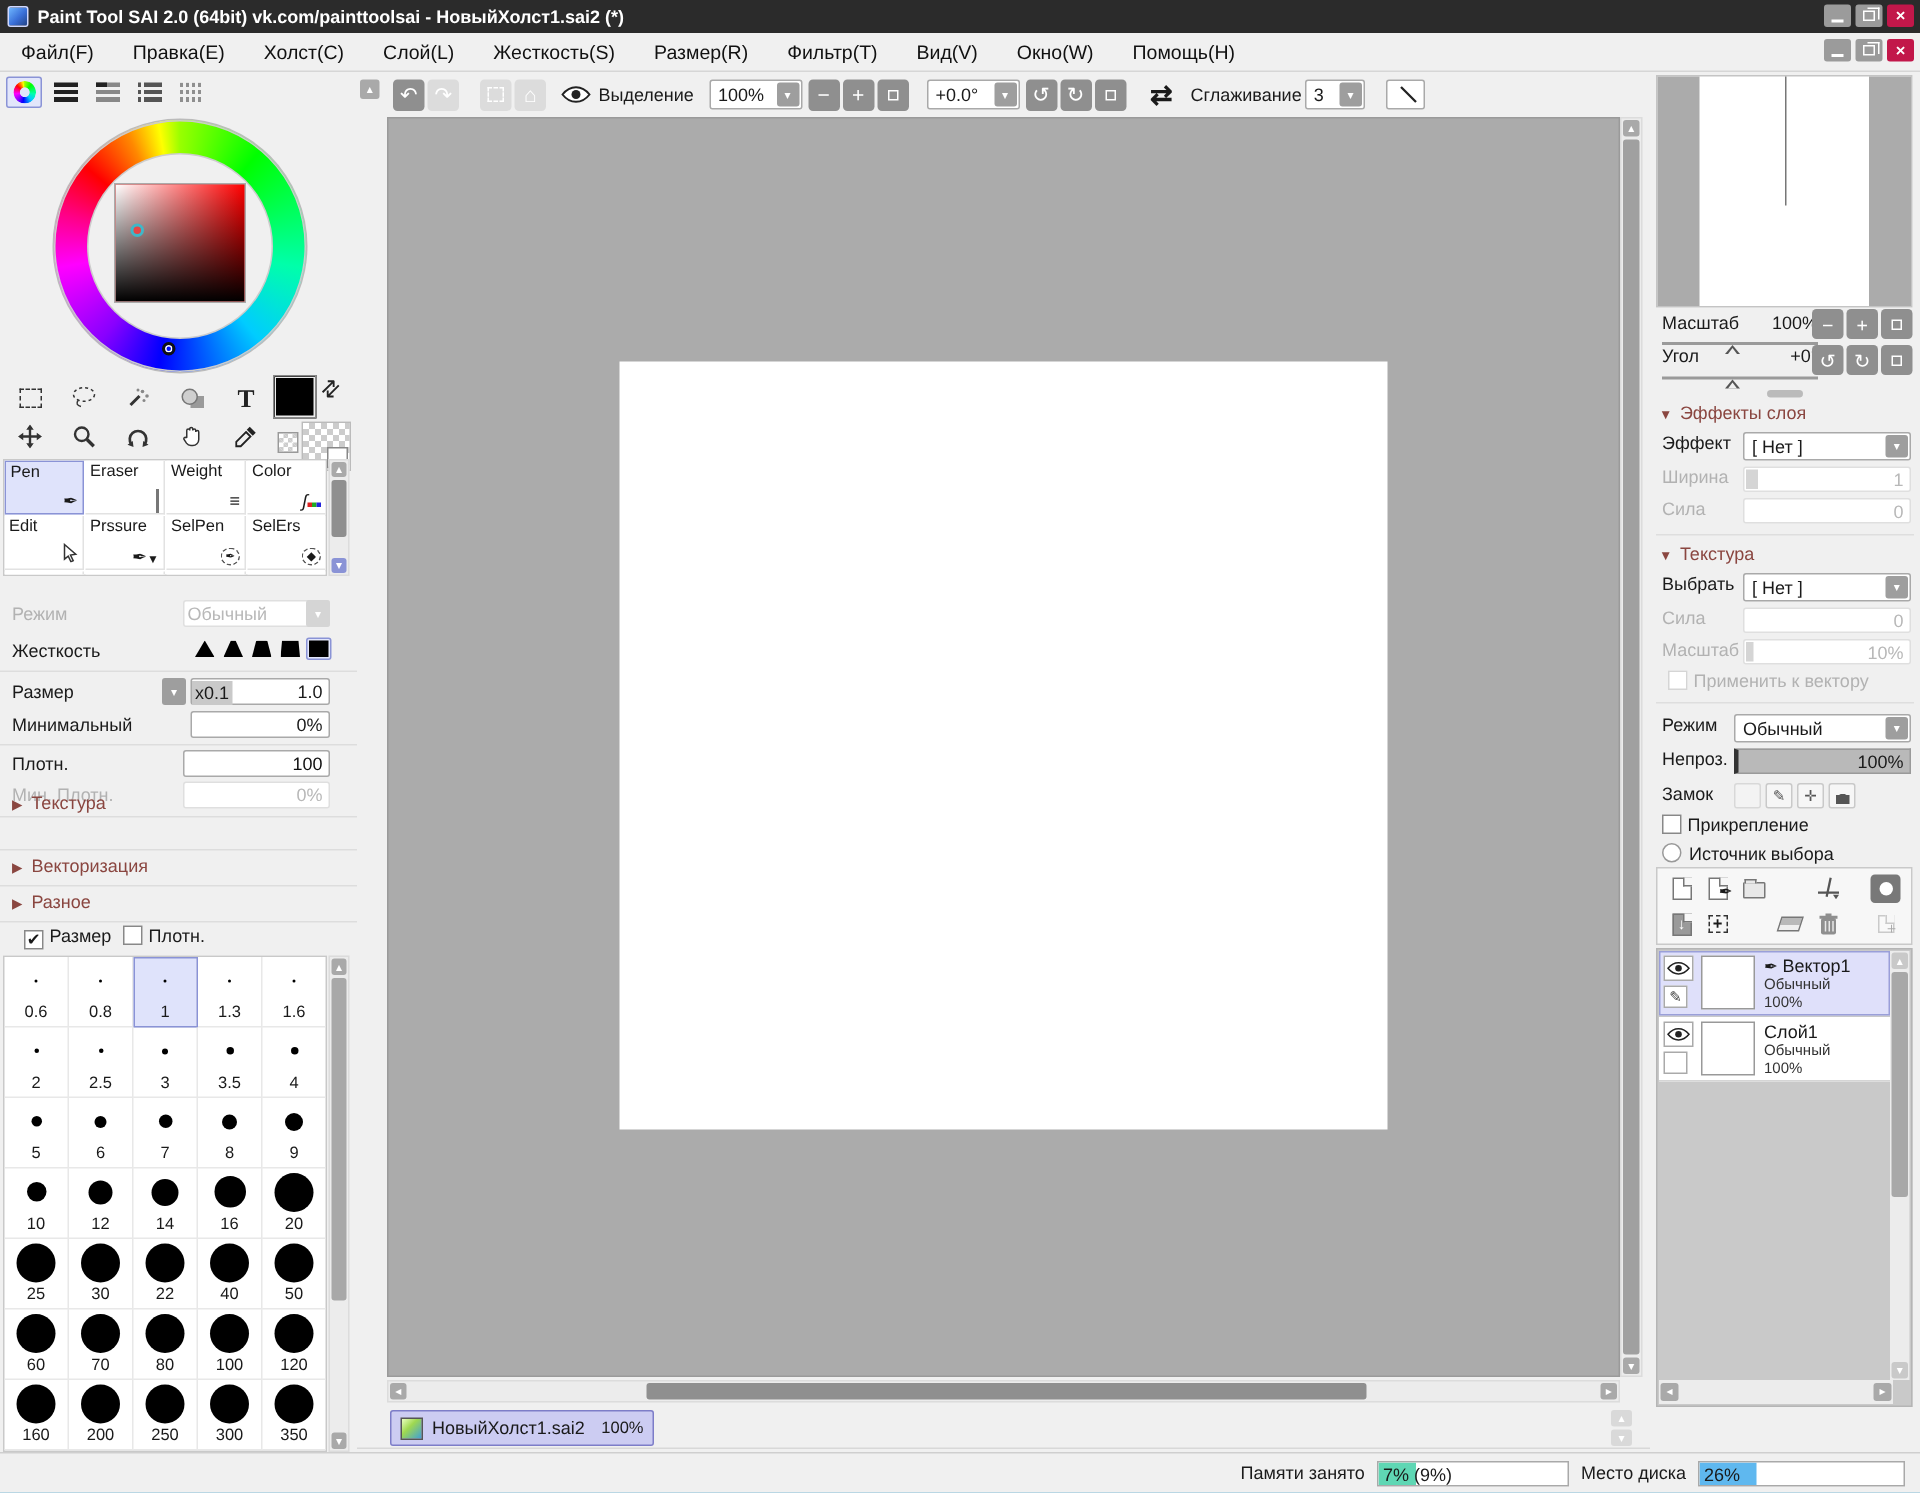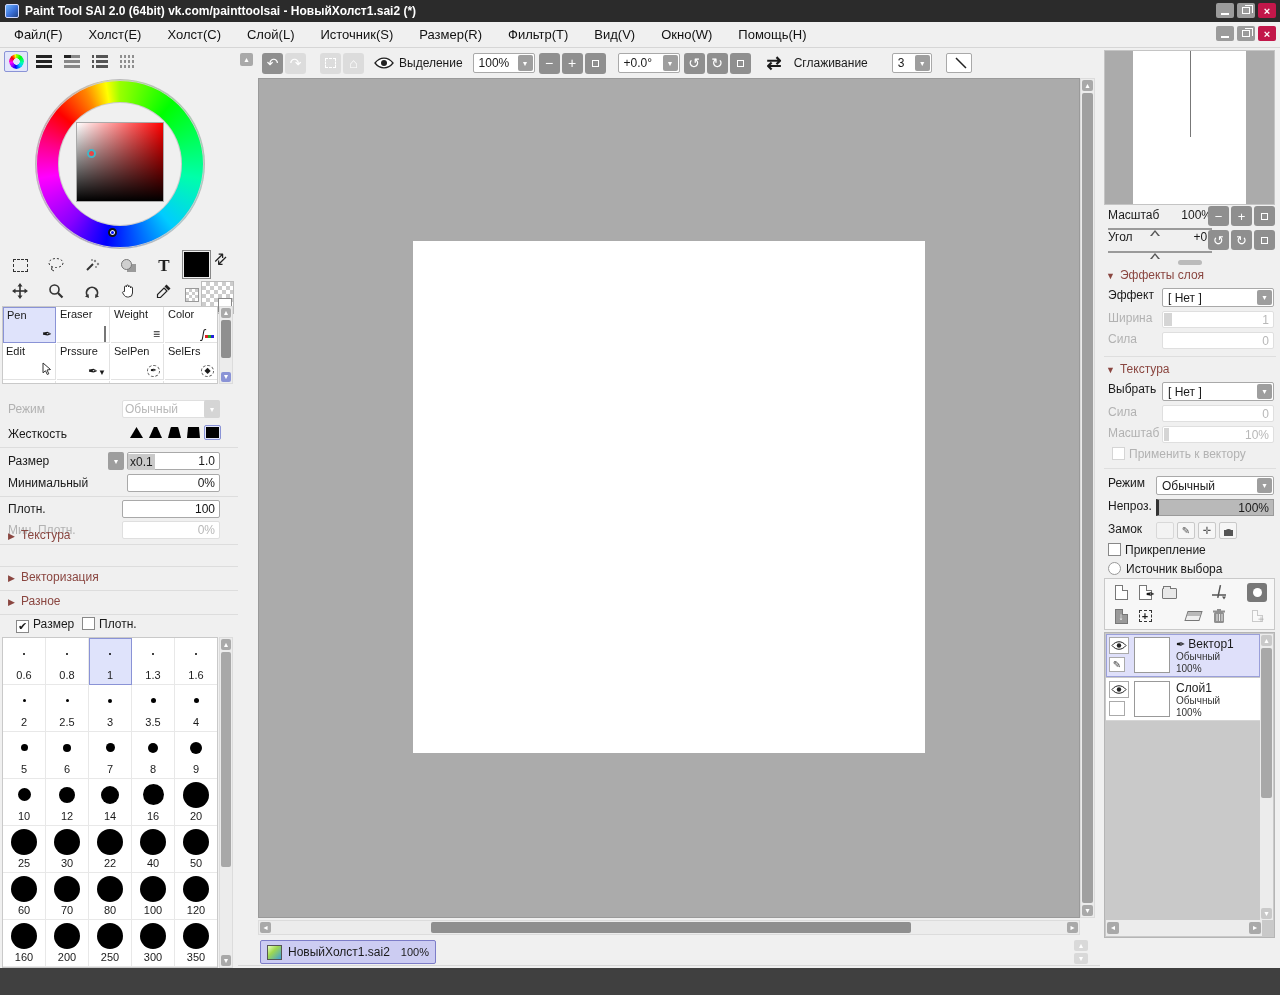--- a/index.html
+++ b/index.html
@@ -1,18 +1,18 @@
 <!DOCTYPE html>
 <html><head>
 <meta charset="utf-8">
 <style>
   * { margin:0; padding:0; box-sizing:border-box; }
   html,body { width:1280px; height:995px; overflow:hidden; background:#f0f0f0;
     font-family:"Liberation Sans", sans-serif; font-size:12px; color:#1a1a1a; }
-  .app { position:relative; width:1280px; height:995px; background:#404040; }
+  .app { position:relative; width:1280px; height:995px; background:#0ea5e9; }
 
   
   .titlebar { position:absolute; left:0; top:0; width:1280px; height:22px; background:#2b2b2b;
     display:flex; align-items:center; padding-left:5px; }
   .app-icon { width:14px; height:14px; border:1px solid #cfd8ff; border-radius:2px;
     background:linear-gradient(135deg,#6fb7ff 0%,#3a6fd8 55%,#224488 100%); margin-right:6px; }
   .titlebar .title { color:#fff; font-weight:bold; font-size:12px; }
   .winbtns { position:absolute; right:4px; top:3px; display:flex; gap:3px; }
   .winbtn { width:18px; height:15px; border-radius:2px; background:#9b9b9b; display:flex;
     align-items:center; justify-content:center; color:#fff; font-size:11px; font-weight:bold; }
@@ -200,24 +200,24 @@
         </div>
       <div class="winbtn">
           <span class="g-restore"></span>
         </div>
       <div class="winbtn close">×</div>
     </div>
   </div>
 
   <div class="menubar">
     <span class="menu-item">Файл(F)</span>
-    <span class="menu-item">Холст(E)</span>
+    <span class="menu-item">Правка(E)</span>
     <span class="menu-item">Холст(C)</span>
     <span class="menu-item">Слой(L)</span>
-    <span class="menu-item">Источник(S)</span>
+    <span class="menu-item">Жесткость(S)</span>
     <span class="menu-item">Размер(R)</span>
     <span class="menu-item">Фильтр(T)</span>
     <span class="menu-item">Вид(V)</span>
     <span class="menu-item">Окно(W)</span>
     <span class="menu-item">Помощь(H)</span>
     <div class="winbtns">
       <div class="winbtn">
           <span class="g-min"></span>
         </div>
       <div class="winbtn">
@@ -679,21 +679,21 @@
           <span>+0.0°</span>
           <span class="sdd">▾</span>
         </div>
       <div class="tb-btn">↺</div>
       <div class="tb-btn">↻</div>
       <div class="tb-btn">
           <span class="tb-sq"></span>
         </div>
       <div style="width:14px"></div>
       <span style="font-size:18px;font-weight:bold;margin-right:12px">⇄</span>
-      <span style="margin-right:24px">Сглаживание</span>
+      <span style="margin-right:2px">Сглаживание</span>
       <div class="select-box" style="width:40px">
           <span>3</span>
           <span class="sdd">▾</span>
         </div>
       <div style="width:10px"></div>
       <div class="select-box" style="width:26px;justify-content:center">
           <svg width="14" height="14">
             <line x1="2" y1="2" x2="12" y2="12" stroke="#222" stroke-width="1.5"></line>
           </svg>
         </div>
@@ -906,14 +906,26 @@
         <div class="sb-thumb" style="left:1px;top:14px;width:11px;height:150px;background:#a8a8a8"></div>
         <div class="sb-arrow" style="position:absolute;left:1px;bottom:1px;width:11px;height:11px;background:#c9c9c9">▾</div>
       </div>
       <div class="ll-hscroll">
         <div class="sb-arrow" style="position:absolute;left:1px;top:2px;width:12px;height:12px">◂</div>
         <div class="sb-arrow" style="position:absolute;right:1px;top:2px;width:12px;height:12px">▸</div>
       </div>
     </div>
   </div>
 
+  <div class="statusbar">
+    <span>Памяти занято</span>
+    <div class="st-field">
+      <div class="st-fill" style="width:25px;background:#5fd7b4"></div>
+      <span class="st-text">7% (9%)</span>
+    </div>
+    <span>Место диска</span>
+    <div class="st-field" style="width:138px">
+      <div class="st-fill" style="width:38px;background:#5fb8ef"></div>
+      <span class="st-text">26%</span>
+    </div>
+  </div>
 
 </div>
 
 </body></html>

